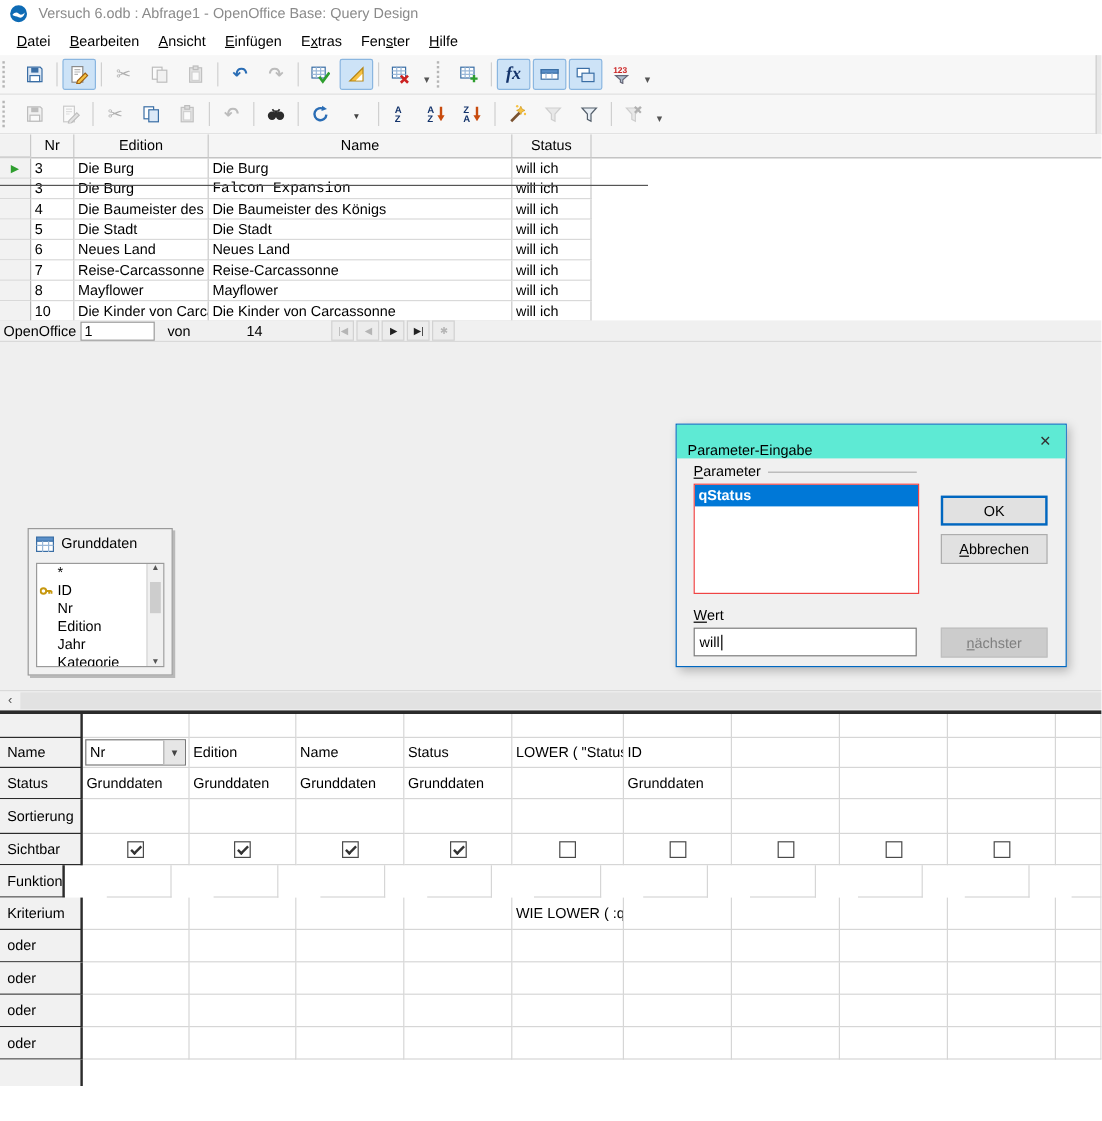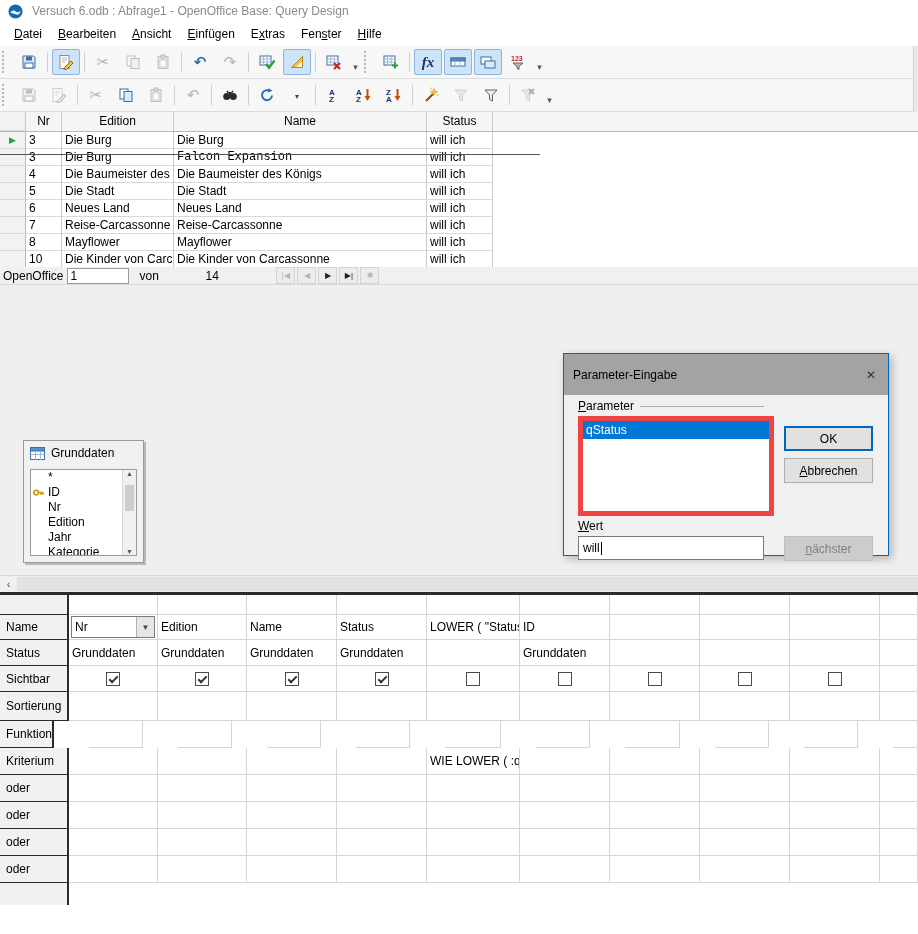--- a/index.html
+++ b/index.html
@@ -71,26 +71,26 @@
   .qlabel.noline{border-bottom:none;}
   .qcell{box-sizing:border-box;border-right:1px solid #d6d6d6;border-bottom:1px solid #d6d6d6;padding:0 3px;display:flex;align-items:center;white-space:nowrap;overflow:hidden;font-size:12px;}
   .qcell.center{justify-content:center;}
   .combo{width:100%;height:22px;border:1px solid #7a7a7a;background:#fff;display:flex;align-items:center;box-sizing:border-box;}
   .combo .ctext{flex:1;padding-left:3px;}
   .combo .cbtn{width:17px;height:100%;background:#e6e6e6;border-left:1px solid #b0b0b0;display:flex;align-items:center;justify-content:center;font-size:8px;color:#444;}
   .cb{width:14px;height:14px;border:1.5px solid #4a4a4a;background:#fff;position:relative;box-sizing:border-box;}
   .cb.on::after{content:"";position:absolute;left:2px;top:3px;width:7px;height:3px;border-left:2px solid #333;border-bottom:2px solid #333;transform:rotate(-45deg);}
   
   .dialog{position:absolute;left:563px;top:353px;width:326px;height:203px;background:#f0f0f0;border:1px solid #0067c0;box-shadow:3px 3px 8px rgba(0,0,0,.25);box-sizing:border-box;}
-  .dlg-title{height:41px;background:#a3a3a3;display:flex;align-items:center;padding-left:9px;font-size:12px;}
+  .dlg-title{height:28px;background:#5eead4;display:flex;align-items:flex-end;padding-left:9px;font-size:12px;}
   .dlg-close{margin-left:auto;width:34px;height:28px;display:flex;align-items:center;justify-content:center;font-size:12px;color:#333;}
   .dlg-body{position:relative;height:174px;}
   .dlg-grouplabel{position:absolute;left:14px;top:4px;font-size:12px;display:flex;align-items:center;width:186px;}
   .dlg-grouplabel .grule{flex:1;border-top:1px solid #b0b0b0;margin-left:6px;}
-  .dlg-list{position:absolute;left:14px;top:21px;width:186px;height:90px;background:#fff;border:5px solid #ef4444;overflow:hidden;}
+  .dlg-list{position:absolute;left:14px;top:21px;width:186px;height:90px;background:#fff;border:1px solid #ef4444;overflow:hidden;font-weight:bold;}
   .dlg-listitem{height:18px;line-height:18px;padding-left:3px;font-size:12px;}
   .dlg-listitem.sel{background:#0078d7;color:#fff;}
   .dlg-wertlabel{position:absolute;left:14px;top:124px;font-size:12px;}
   .dlg-input{position:absolute;left:14px;top:141px;width:186px;height:24px;background:#fff;border:1px solid #7a7a7a;box-sizing:border-box;display:flex;align-items:center;padding-left:4px;font-size:12px;}
   .caret{display:inline-block;width:1px;height:13px;background:#000;margin-left:1px;}
   .dlg-btn{position:absolute;left:220px;width:89px;height:25px;display:flex;align-items:center;justify-content:center;font-size:12px;background:#e1e1e1;border:1px solid #adadad;box-sizing:border-box;}
   .dlg-ok{top:31px;border:2px solid #0067c0;}
   .dlg-cancel{top:63px;}
   .dlg-next{top:141px;background:#cccccc;border-color:#bfbfbf;color:#7f7f7f;}
   u{text-decoration:underline;}
@@ -538,20 +538,33 @@
       <div class="qcell" style="width: 89px;">Grunddaten</div>
       <div class="qcell" style="width: 90px;">Grunddaten</div>
       <div class="qcell" style="width: 90px;">Grunddaten</div>
       <div class="qcell" style="width: 93px;"></div>
       <div class="qcell" style="width: 90px;">Grunddaten</div>
       <div class="qcell" style="width: 90px;"></div>
       <div class="qcell" style="width: 90px;"></div>
       <div class="qcell" style="width: 90px;"></div>
       <div class="qcell" style="width: 38px;"></div>
     </div>
+    <div class="qrow" style="height: 29px;">
+      <div class="qlabel" style="height: 29px;">Sortierung</div>
+      <div class="qcell" style="width: 89px;"></div>
+      <div class="qcell" style="width: 89px;"></div>
+      <div class="qcell" style="width: 90px;"></div>
+      <div class="qcell" style="width: 90px;"></div>
+      <div class="qcell" style="width: 93px;"></div>
+      <div class="qcell" style="width: 90px;"></div>
+      <div class="qcell" style="width: 90px;"></div>
+      <div class="qcell" style="width: 90px;"></div>
+      <div class="qcell" style="width: 90px;"></div>
+      <div class="qcell" style="width: 38px;"></div>
+    </div>
     <div class="qrow" style="height: 26px;">
       <div class="qlabel" style="height: 26px;">Sichtbar</div>
       <div class="qcell center" style="width: 89px;">
         <span class="cb on"></span>
       </div>
       <div class="qcell center" style="width: 89px;">
         <span class="cb on"></span>
       </div>
       <div class="qcell center" style="width: 90px;">
         <span class="cb on"></span>
@@ -569,33 +582,20 @@
         <span class="cb"></span>
       </div>
       <div class="qcell center" style="width: 90px;">
         <span class="cb"></span>
       </div>
       <div class="qcell center" style="width: 90px;">
         <span class="cb"></span>
       </div>
       <div class="qcell" style="width: 38px;"></div>
     </div>
-    <div class="qrow" style="height: 29px;">
-      <div class="qlabel" style="height: 29px;">Sortierung</div>
-      <div class="qcell" style="width: 89px;"></div>
-      <div class="qcell" style="width: 89px;"></div>
-      <div class="qcell" style="width: 90px;"></div>
-      <div class="qcell" style="width: 90px;"></div>
-      <div class="qcell" style="width: 93px;"></div>
-      <div class="qcell" style="width: 90px;"></div>
-      <div class="qcell" style="width: 90px;"></div>
-      <div class="qcell" style="width: 90px;"></div>
-      <div class="qcell" style="width: 90px;"></div>
-      <div class="qcell" style="width: 38px;"></div>
-    </div>
     <div class="qrow" style="height: 27px; gap: 35px;">
       <div class="qlabel" style="height: 27px;">Funktion</div>
       <div class="qcell" style="width: 89px;"></div>
       <div class="qcell" style="width: 89px;"></div>
       <div class="qcell" style="width: 90px;"></div>
       <div class="qcell" style="width: 90px;"></div>
       <div class="qcell" style="width: 93px;"></div>
       <div class="qcell" style="width: 90px;"></div>
       <div class="qcell" style="width: 90px;"></div>
       <div class="qcell" style="width: 90px;"></div>

